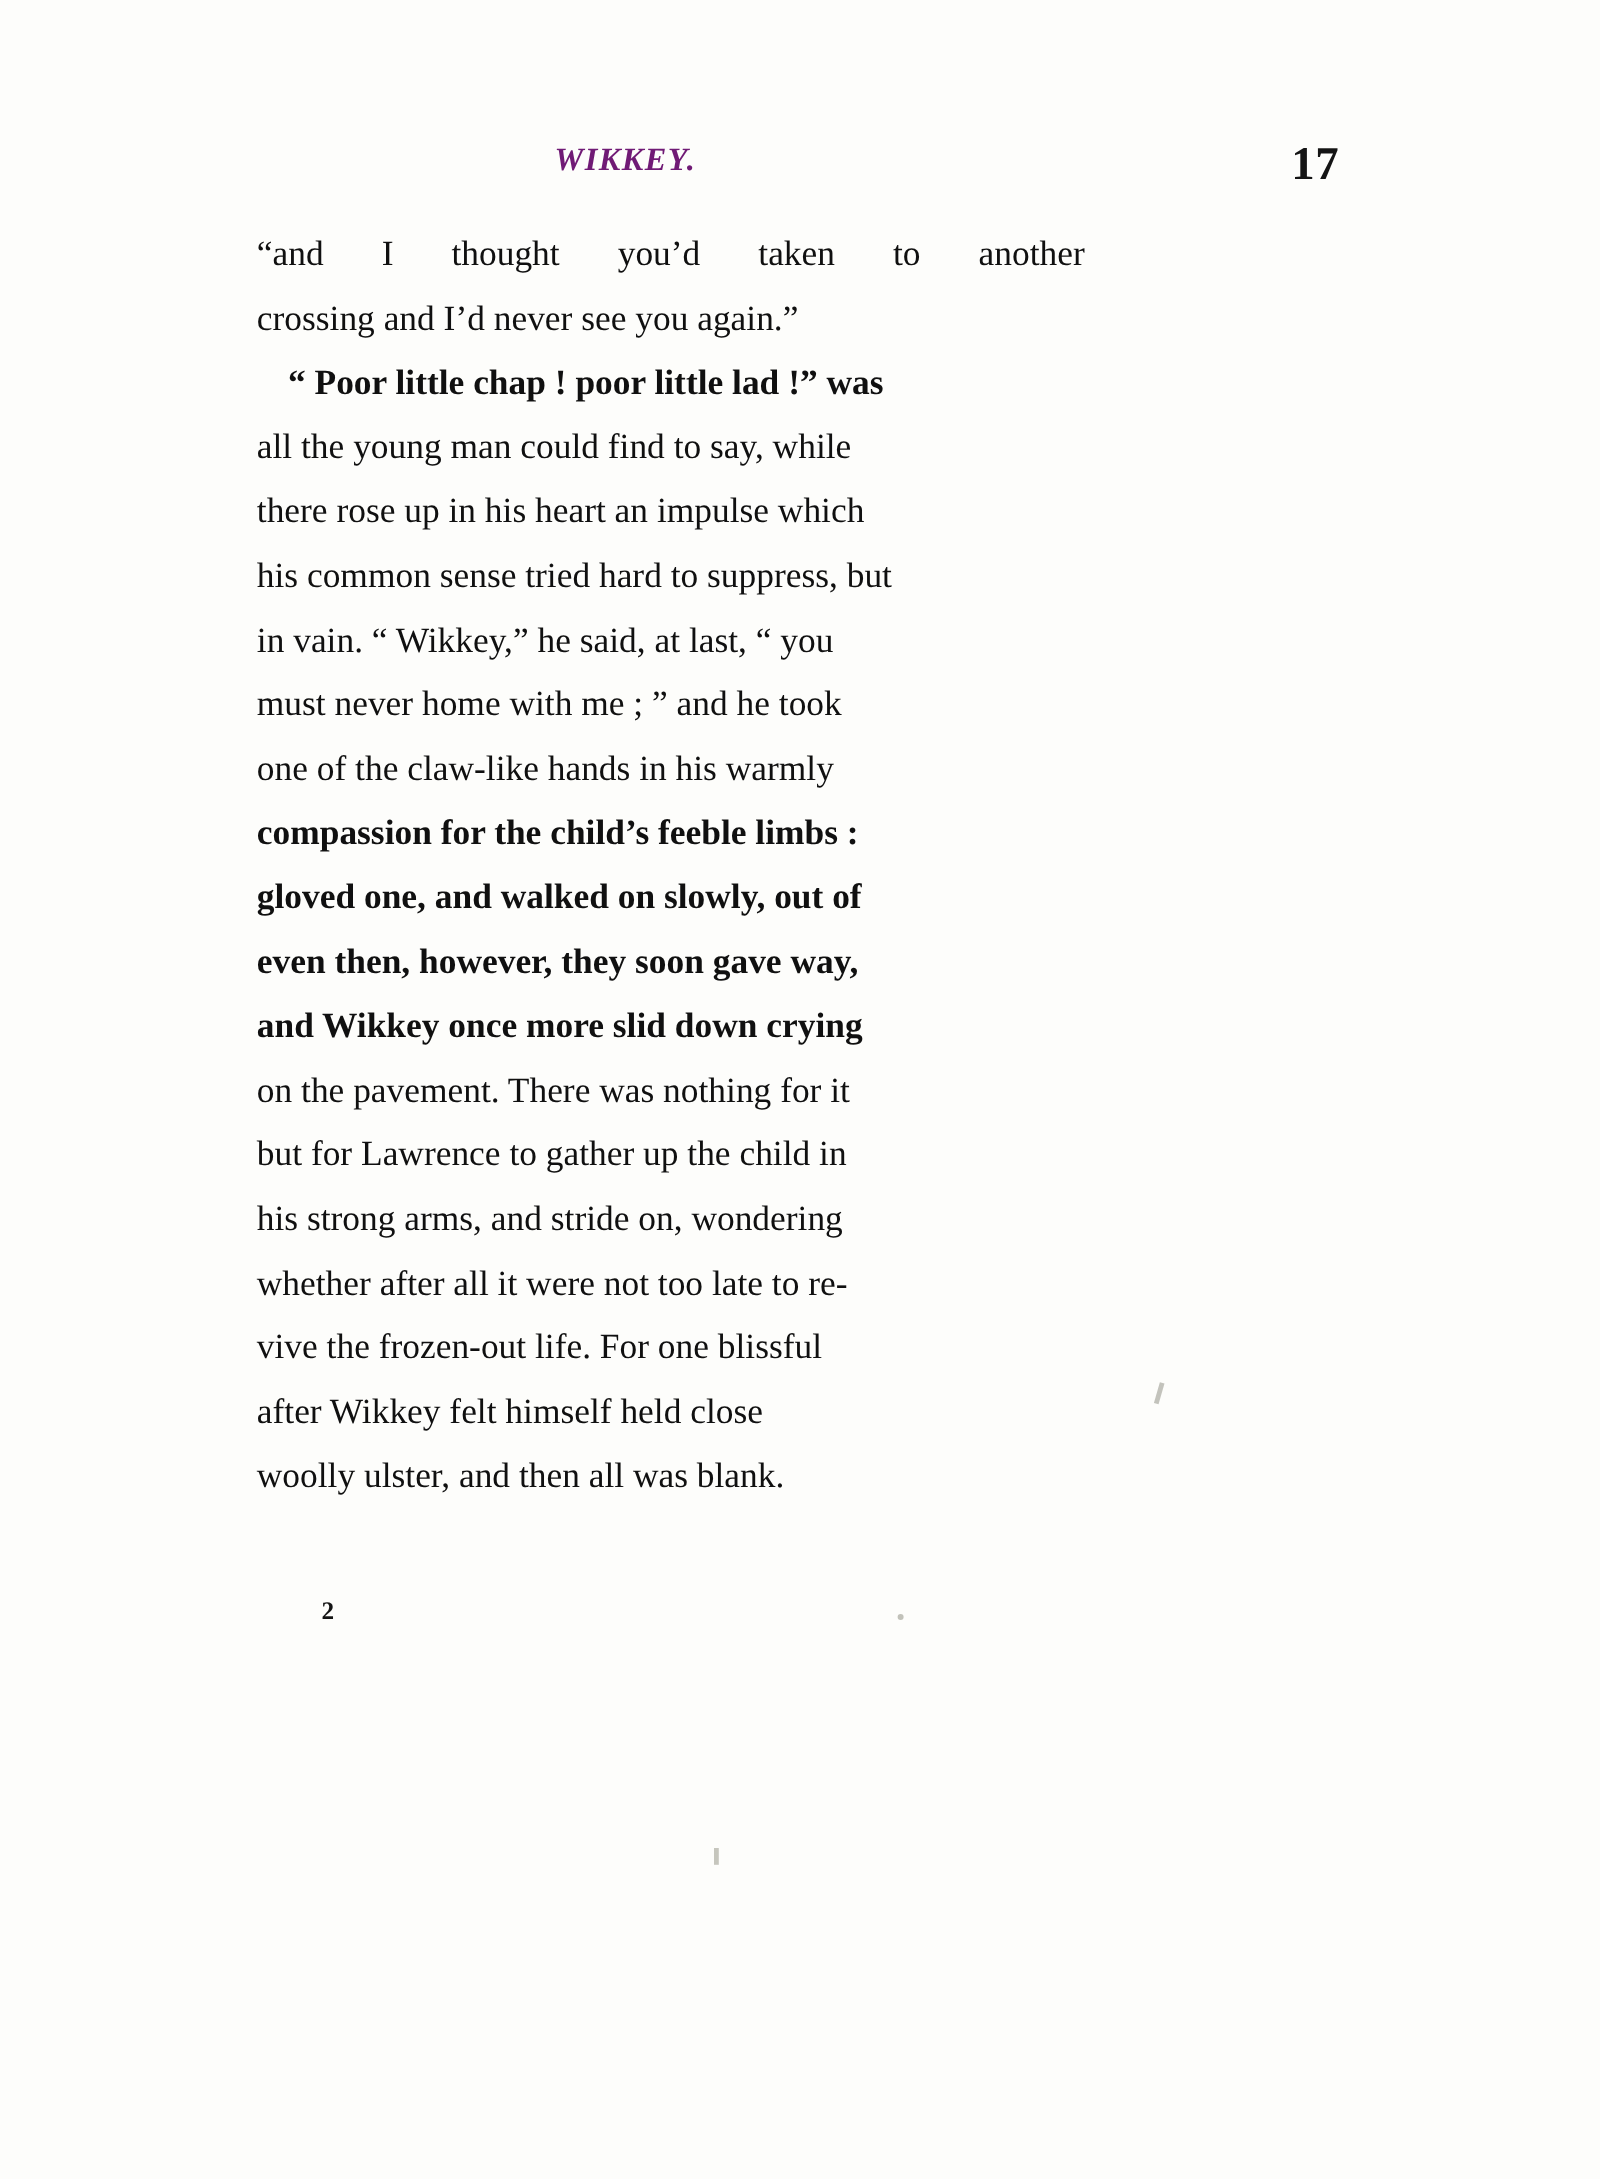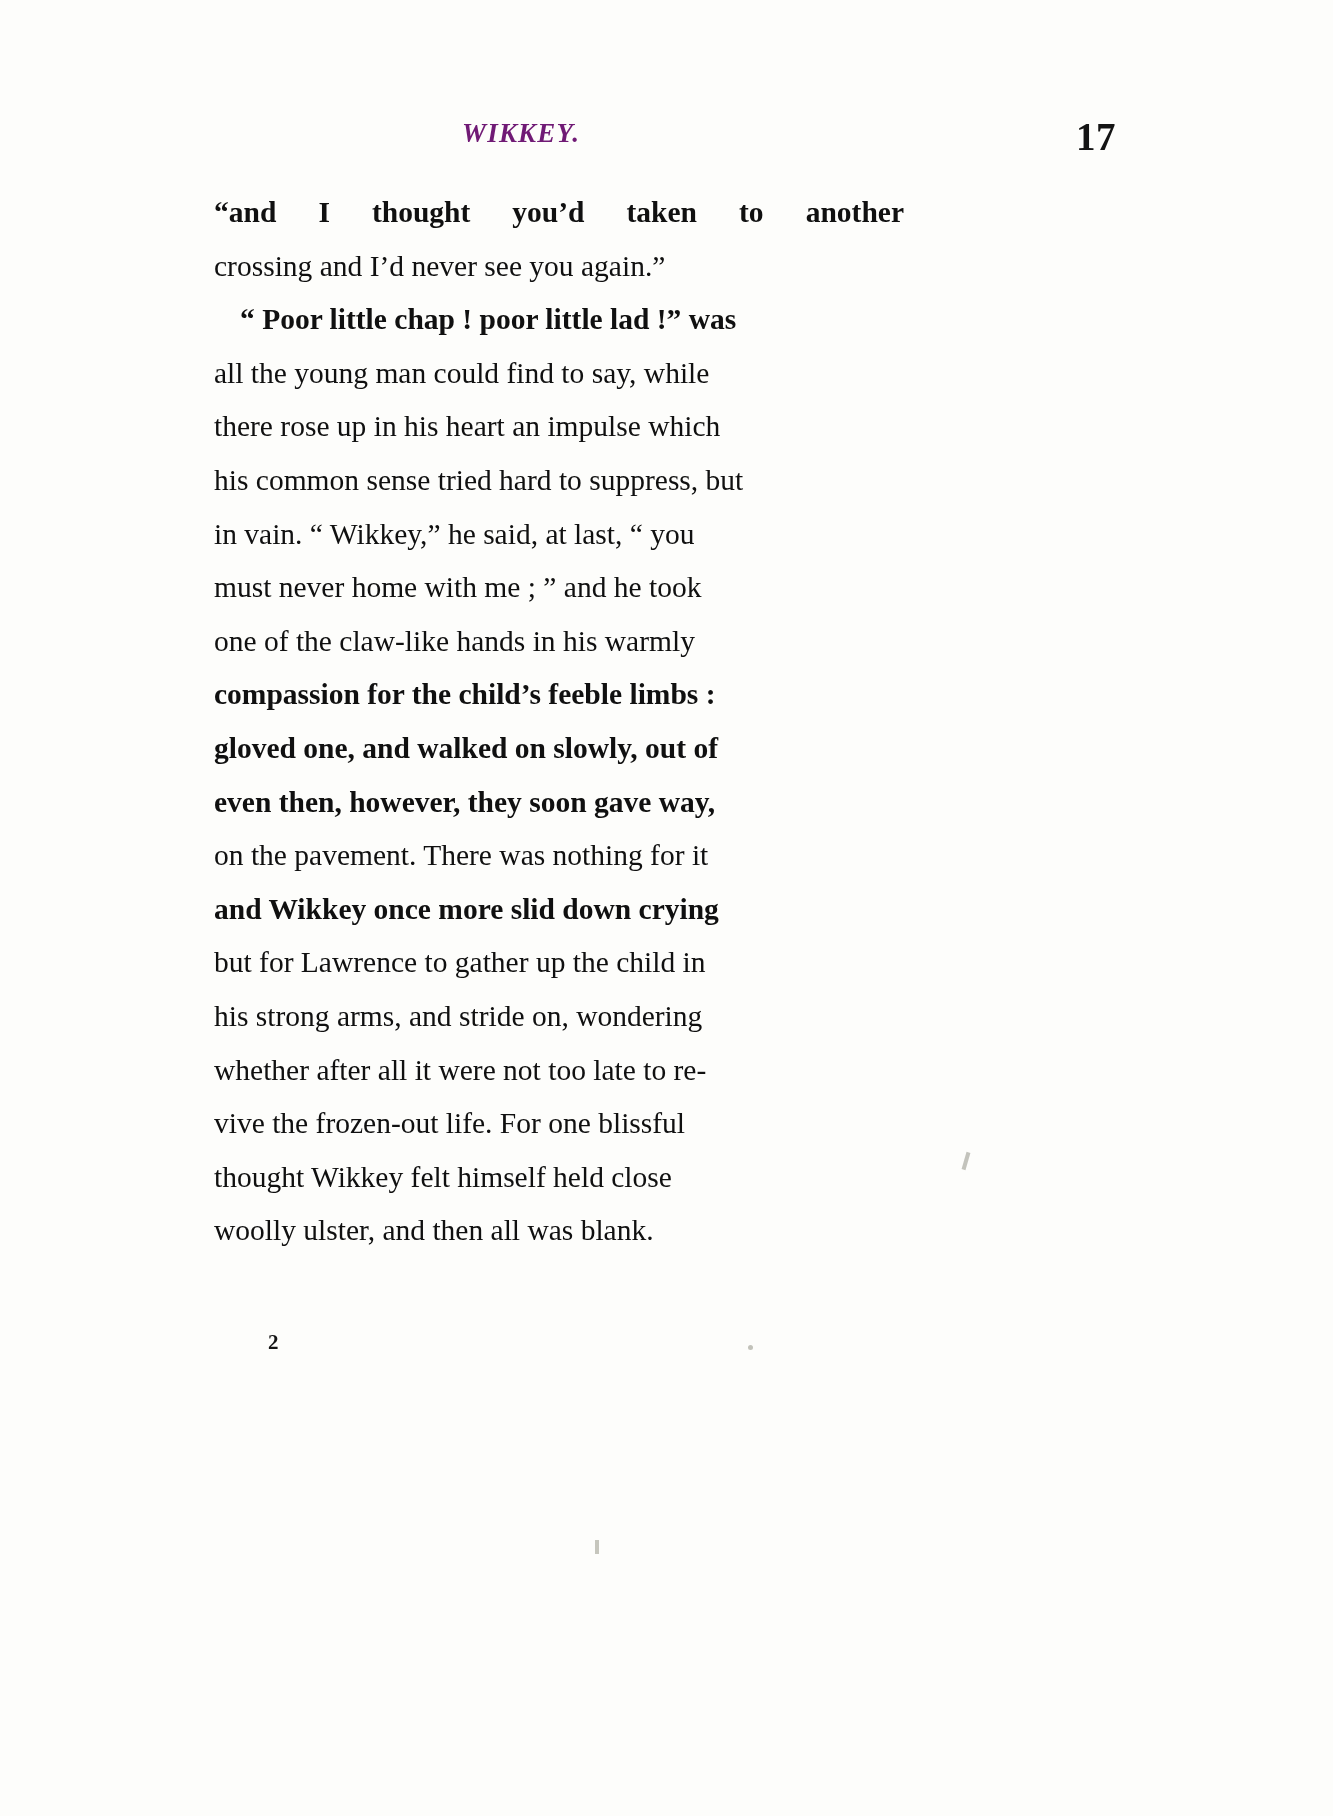--- a/index.html
+++ b/index.html
@@ -62,21 +62,20 @@
     line-height: 53.6px;
     white-space: nowrap;
     color: #101010;
   }
   .line.just {
     display: flex;
     justify-content: space-between;
   }
   .line.just .w {
     display: inline-block;
-    font-weight: bold;
   }
   .line.indent {
     text-indent: 26px;
     font-weight: bold;
   }
   .line.bolder {
     font-weight: 600;
   }
   .line.semibold {
     font-weight: 500;
@@ -145,27 +144,27 @@
     <div class="line indent">“ Poor little chap !  poor little lad !” was</div>
     <div class="line">all the young man could find  to say, while</div>
     <div class="line">there rose up in his heart an impulse which</div>
     <div class="line">his common sense tried hard to suppress, but</div>
     <div class="line">in vain.   “ Wikkey,” he said, at last, “ you</div>
     <div class="line semibold">must  never  home  with  me ; ”  and  he  took</div>
     <div class="line semibold"> one of  the  claw-like hands in  his  warmly</div>
     <div class="line bolder">compassion  for  the  child’s  feeble  limbs :</div>
     <div class="line bolder">gloved one,  and  walked  on slowly,  out  of</div>
     <div class="line bolder">even  then, however, they  soon  gave  way,</div>
+    <div class="line bolder">and Wikkey  once  more  slid  down  crying</div>
     <div class="line semibold">on the pavement.   There was nothing for it</div>
-    <div class="line bolder">and Wikkey  once  more  slid  down  crying</div>
     <div class="line semibold">but for Lawrence to gather up the child in</div>
     <div class="line semibold">his strong  arms, and  stride  on, wondering</div>
     <div class="line semibold">whether after all it were not too late to re-</div>
     <div class="line semibold">vive the  frozen-out life.   For  one  blissful</div>
-    <div class="line semibold">thought  Wikkey  felt  himself  held  close</div>
+    <div class="line semibold">after  Wikkey  felt  himself  held  close</div>
     <div class="line semibold">woolly ulster, and then all was blank.</div>
   </div>
 
   <div class="signature">2</div>
 
   <div class="speck-right"></div>
   <div class="speck-low"></div>
   <div class="speck-bottom"></div>
 
 </div>

